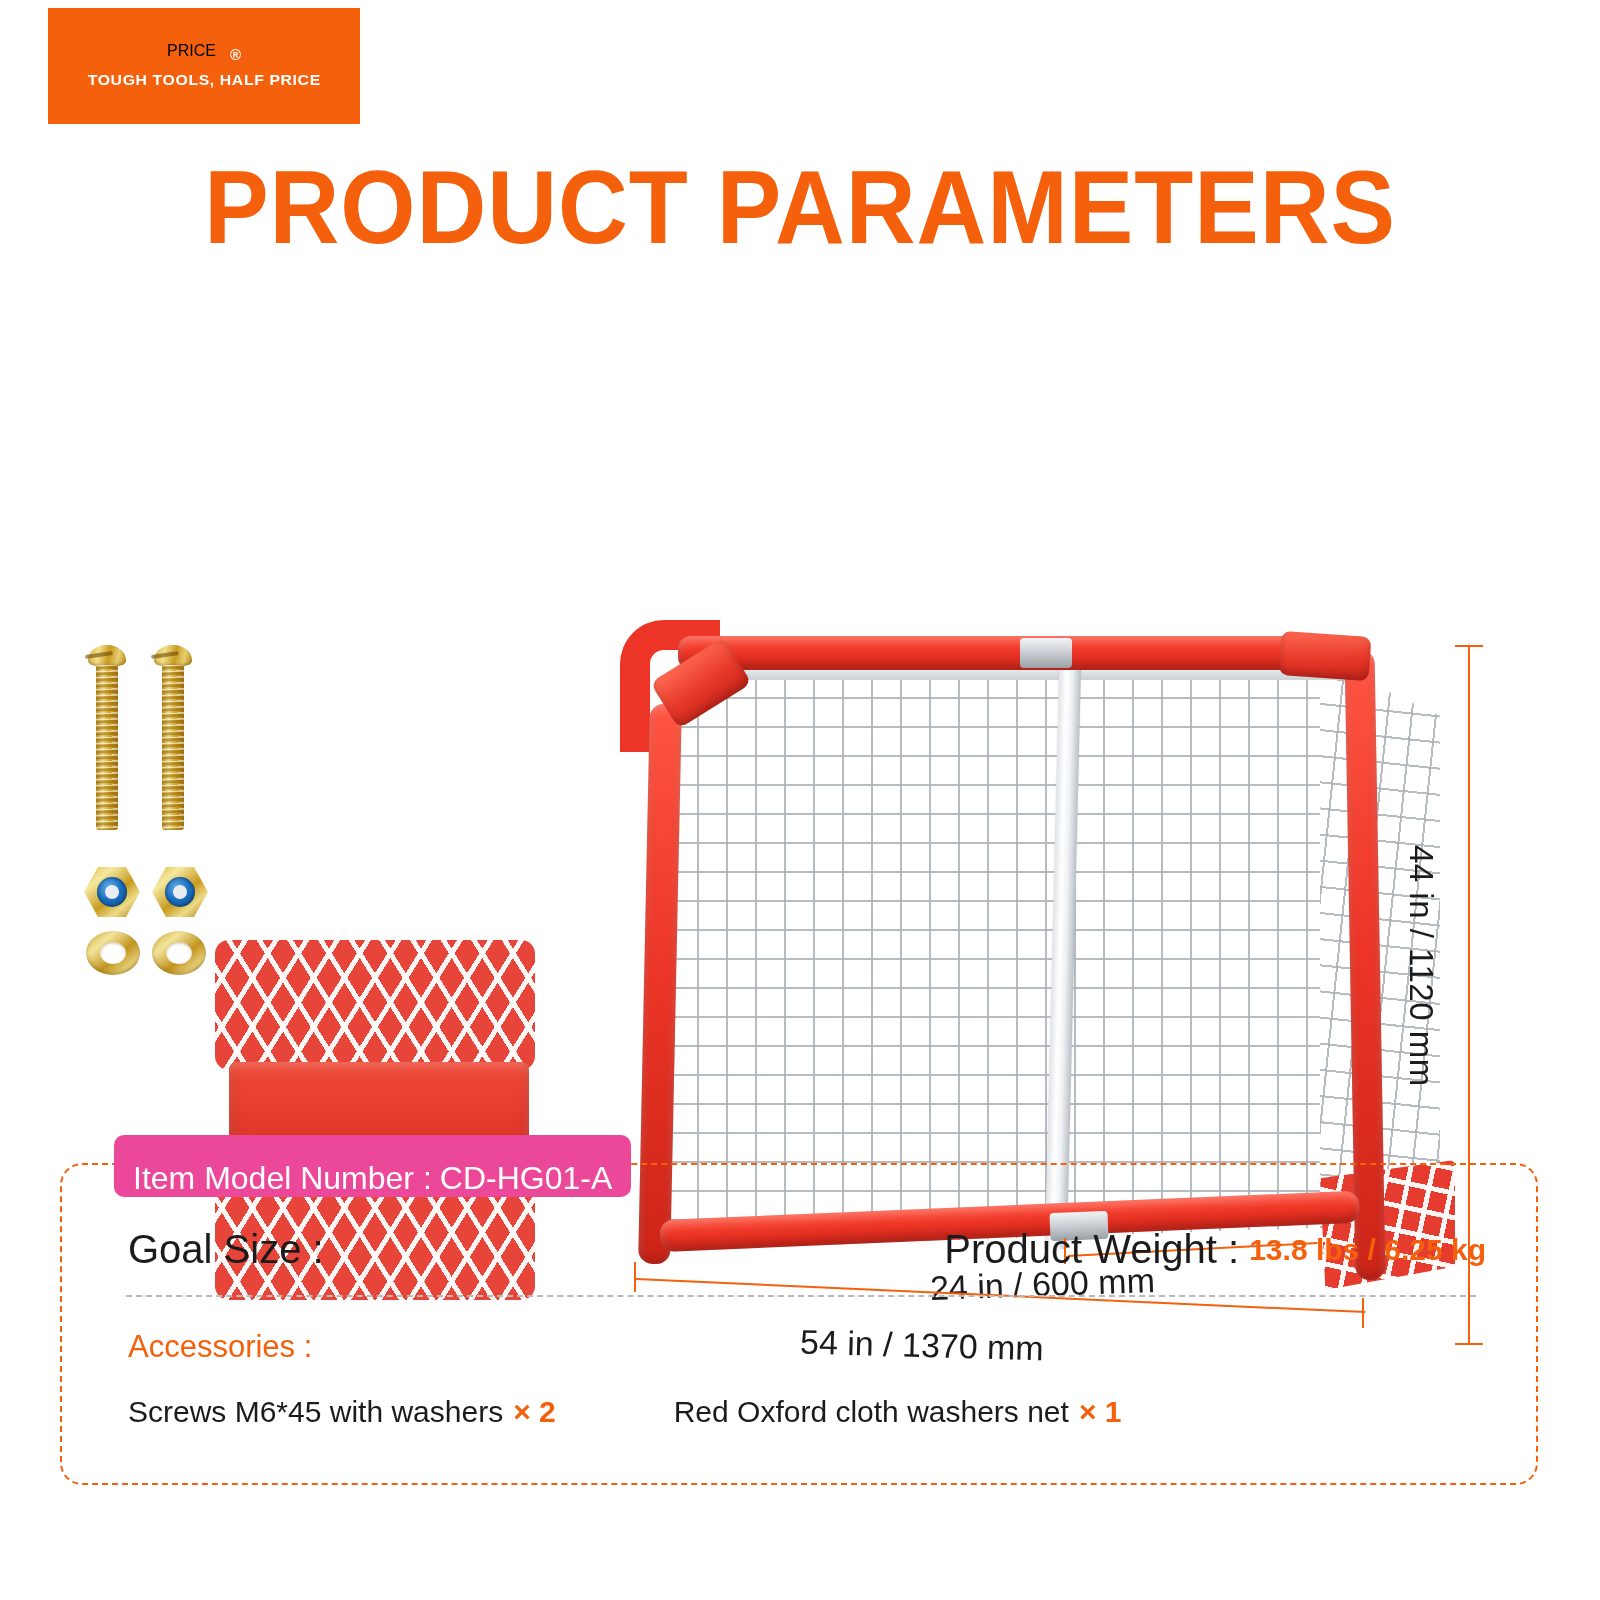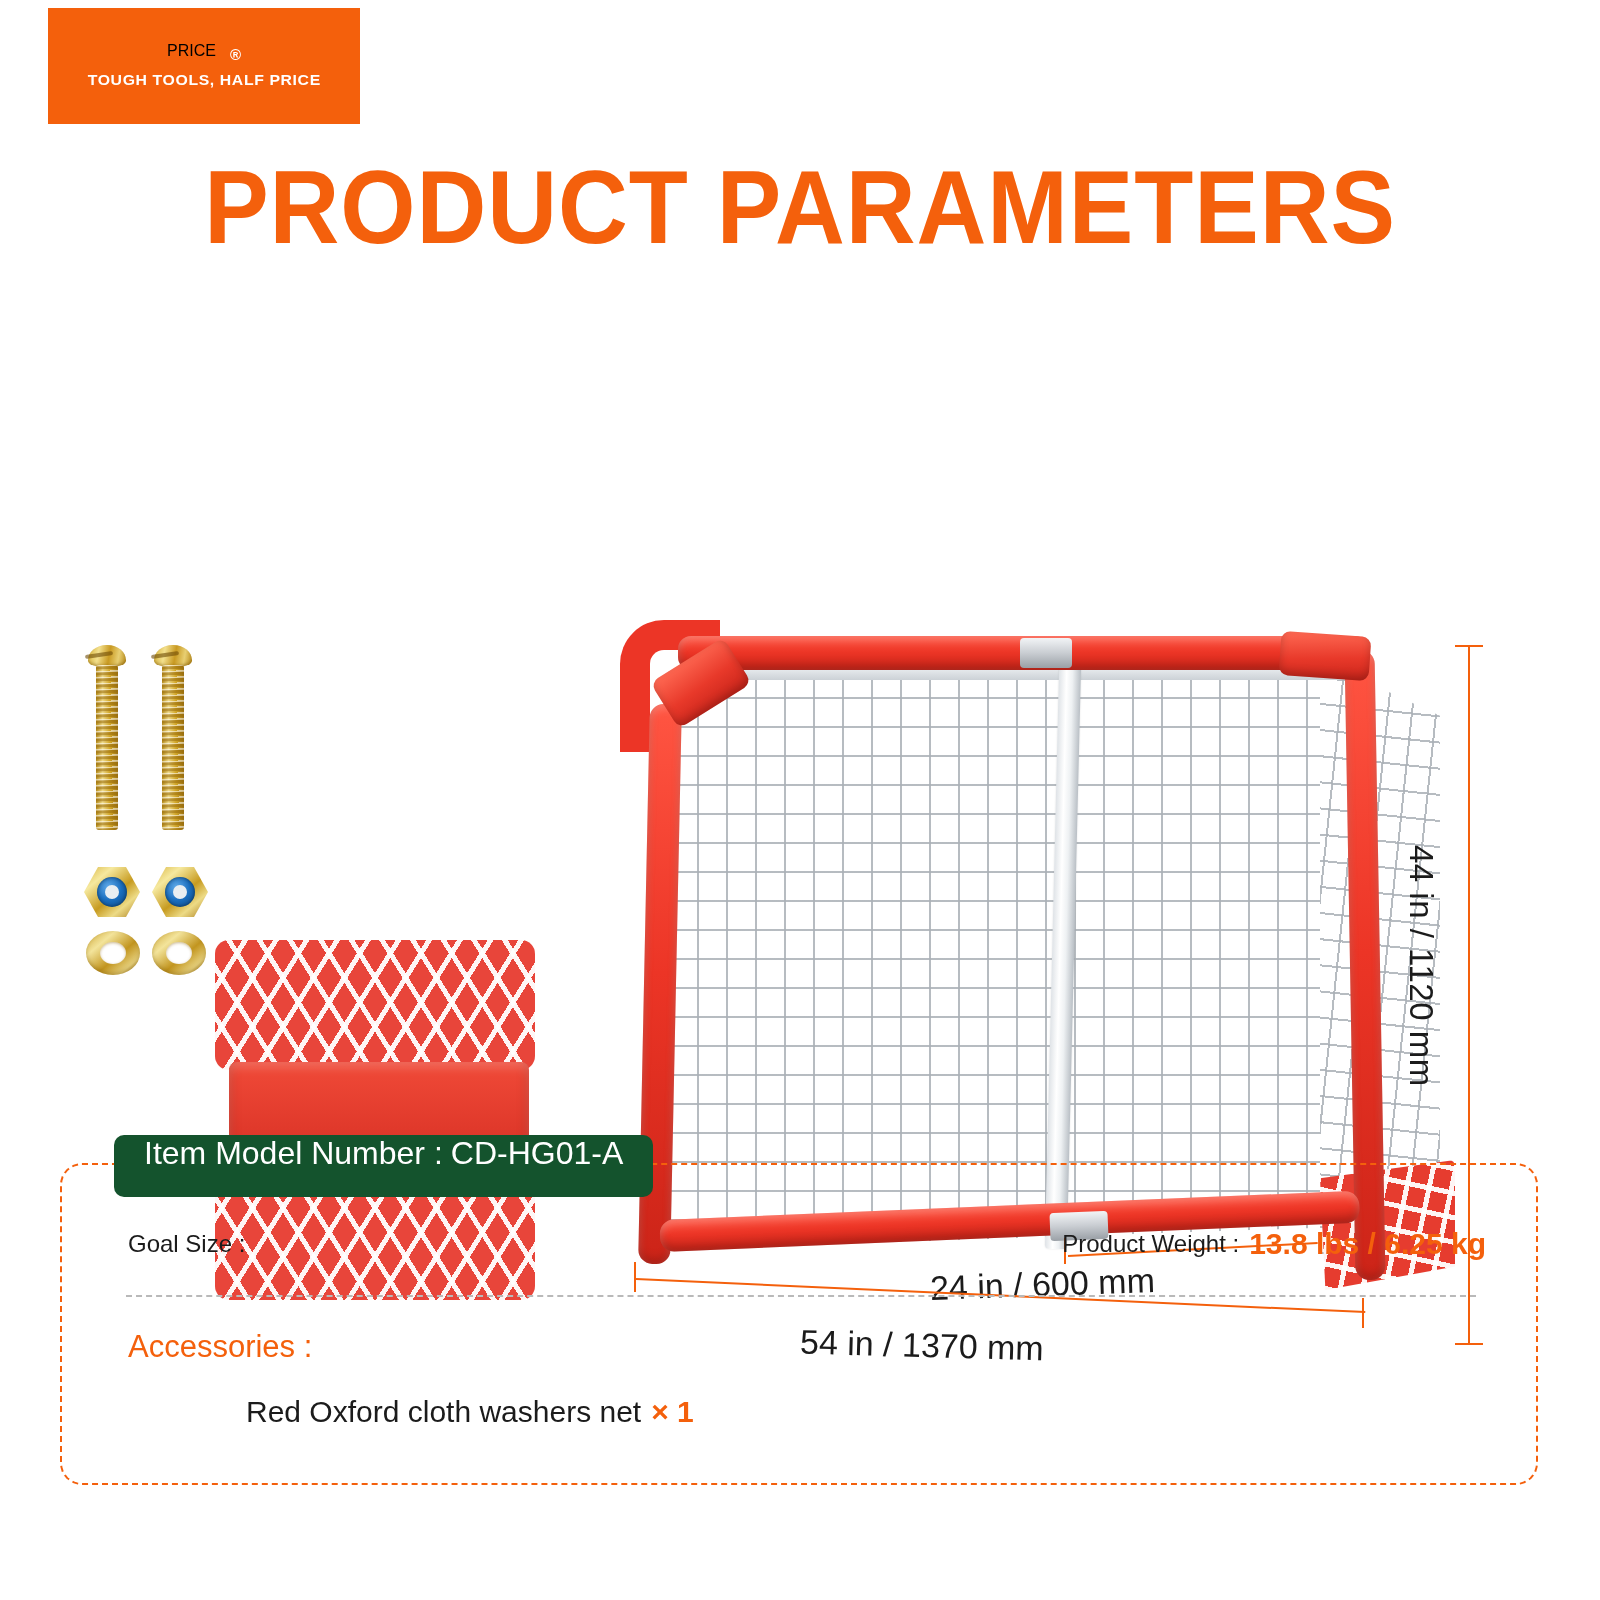--- a/index.html
+++ b/index.html
@@ -375,42 +375,42 @@
     height: 322px;
     border: 2px dashed #F4600C;
     border-radius: 22px;
     box-sizing: border-box;
   }
   #model-banner {
     position: absolute;
     left: 52px;
     top: -30px;
     height: 62px;
-    padding: 0 30px;
-    background: #14532d;
+    padding: 0 19px;
+    background: #ec4899;
     border-radius: 10px;
     display: flex;
-    align-items: flex-start;
+    align-items: flex-end;
     color: #ffffff;
     font-size: 32px;
     white-space: nowrap;
   }
   #model-value { font-weight: normal; margin-left: 8px; }
 
   #spec-row {
     position: absolute;
     left: 0;
     top: 62px;
     width: 100%;
     display: flex;
     align-items: center;
     box-sizing: border-box;
     padding: 0 50px 0 66px;
   }
-  .spec-label { font-size: 24px; color: #1b1b1b; white-space: nowrap; }
+  .spec-label { font-size: 40px; color: #1b1b1b; white-space: nowrap; }
   .spec-value { font-size: 30px; color: #F4600C; font-weight: bold; white-space: nowrap; margin-left: 10px; }
   #spec-weight-group { margin-left: auto; display: flex; align-items: center; }
 
   #spec-divider {
     position: absolute;
     left: 64px;
     top: 130px;
     width: 1350px;
     border-top: 2px dashed #b9b9b9;
   }
@@ -531,18 +531,22 @@
       <span class="spec-label">Product Weight :</span>
       <span class="spec-value">13.8 lbs / 6.25 kg</span>
     </span>
   </div>
 
   <div id="spec-divider"></div>
 
   <div id="accessories-title">Accessories :</div>
 
   <div id="accessories-row">
+    <span class="accessory-item" id="accessory-item-1">
+      <span class="accessory-name">Screws M6*45 with washers</span>
+      <span class="accessory-qty">× 2</span>
+    </span>
     <span class="accessory-item" id="accessory-item-2">
       <span class="accessory-name">Red Oxford cloth washers net</span>
       <span class="accessory-qty">× 1</span>
     </span>
   </div>
 </div>
 
 </body></html>

